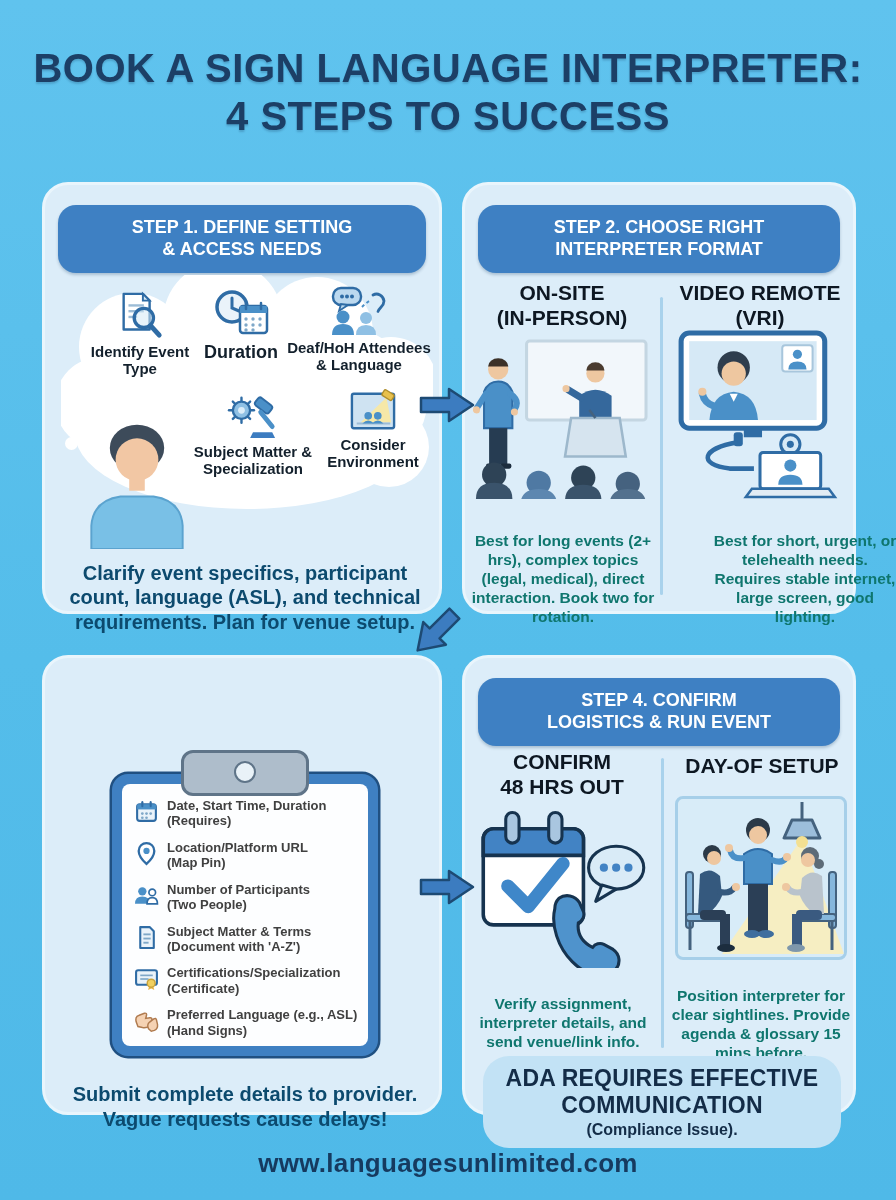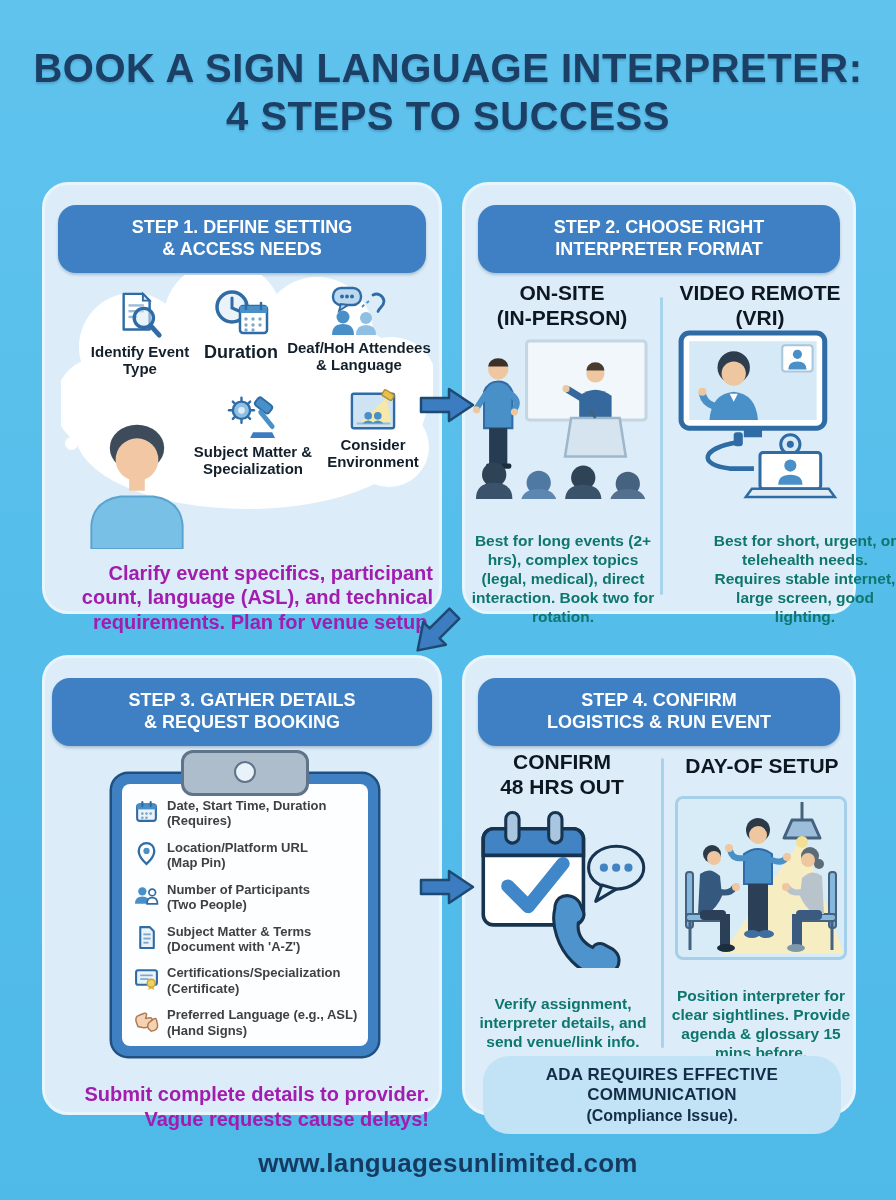--- a/index.html
+++ b/index.html
@@ -19,21 +19,21 @@
     border-radius:26px;box-sizing:border-box;}
   .p1{left:42px;top:182px;width:400px;height:432px;}
   .p2{left:462px;top:182px;width:394px;height:432px;}
   .p3{left:42px;top:655px;width:400px;height:460px;}
   .p4{left:462px;top:655px;width:394px;height:460px;}
   .pill{background:#3e80c3;color:#fff;font-weight:800;text-align:center;
     font-size:18px;line-height:1.22;border-radius:18px;padding:12px 16px;
     margin:20px auto 0;box-shadow:0 2px 3px rgba(20,60,100,.25);}
   .pill span{display:block;}
   .w336{width:336px;}.w332{width:330px;}.w348{width:348px;}
-  .desc{position:absolute;text-align:right;font-weight:700;color:#a21caf;}
+  .desc{position:absolute;text-align:center;font-weight:700;color:#0c4a6e;}
   
   .cloud{position:absolute;left:16px;top:90px;}
   .bubble{position:absolute;background:#fff;border-radius:50%;}
   .b1{left:32px;top:222px;width:22px;height:22px;}
   .b2{left:20px;top:252px;width:13px;height:13px;}
   .citem{position:absolute;display:flex;flex-direction:column;align-items:center;
     text-align:center;gap:3px;z-index:3;}
   .clabel{font-size:15px;font-weight:800;line-height:1.12;color:#13202c;}
   .person{position:absolute;left:26px;top:228px;z-index:4;}
   .d1{left:12px;top:356px;width:376px;font-size:20px;line-height:1.22;}
@@ -59,21 +59,21 @@
   .crow svg{flex:none;margin-top:1px;}
   .ctext{font-size:13px;font-weight:700;line-height:1.18;color:#404040;}
   .ctext span{display:block;}
   .d3{left:16px;top:404px;width:368px;font-size:20px;line-height:1.25;}
   .d3 span{display:block;}
   
   .dayof-box{position:absolute;left:210px;top:138px;width:172px;height:164px;
     background:#d8ecf8;border:3px solid #a6cfe9;border-radius:8px;box-sizing:border-box;overflow:hidden;}
   .ada{position:absolute;left:18px;top:398px;width:358px;background:#c2e2f5;
     border-radius:26px;text-align:center;padding:9px 6px;box-sizing:border-box;color:#132c47;}
-  .ada .a1{display:block;font-size:17px;font-weight:800;letter-spacing:.2px;}
+  .ada .a1{display:block;font-size:23px;font-weight:800;letter-spacing:.2px;}
   .ada .a2{display:block;font-size:16px;font-weight:700;margin-top:2px;}
   
   .arrow{position:absolute;z-index:5;}
   .arrow.rot{transform:rotate(135deg);}
   .footer{position:absolute;top:1148px;left:0;right:0;text-align:center;
     font-size:26px;font-weight:600;color:#163a5f;letter-spacing:.3px;}
 </style>
 </head>
 <body>
 
@@ -268,24 +268,20 @@
       <circle cx="118" cy="135" r="6" fill="#4a90c8"></circle>
       <path d="M106,154 q0,-10 12,-10 q12,0 12,10 z" fill="#4a90c8"></path>
       <polygon points="80,158 156,158 162,166 74,166" fill="#e2ecf4" stroke="#2f6ca5" stroke-width="2.5"></polygon>
     </svg>
 
     <p class="col-desc" style="left:6px;top:330px;width:184px;">Best for long events (2+ hrs), complex topics (legal, medical), direct interaction. Book two for rotation.</p>
     <p class="col-desc" style="left:204px;top:330px;width:184px;margin-left:44px;">Best for short, urgent, or telehealth needs. Requires stable internet, large screen, good lighting.</p>
   </section>
 
   <section class="panel p3">
-    <div class="pill w348">
-      <span>STEP 3. GATHER DETAILS</span>
-      <span>&amp; REQUEST BOOKING</span>
-    </div>
 
     <div class="clipboard">
       <div class="clip"></div>
       <div class="board">
         <div class="paper">
 
           <div class="crow">
             <svg width="25" height="25" viewBox="0 0 24 24">
               <rect x="3" y="5" width="18" height="16" rx="2.5" fill="#eaf3fa" stroke="#2f6ca5" stroke-width="2"></rect>
               <rect x="3" y="5" width="18" height="5" fill="#4a90c8"></rect>

